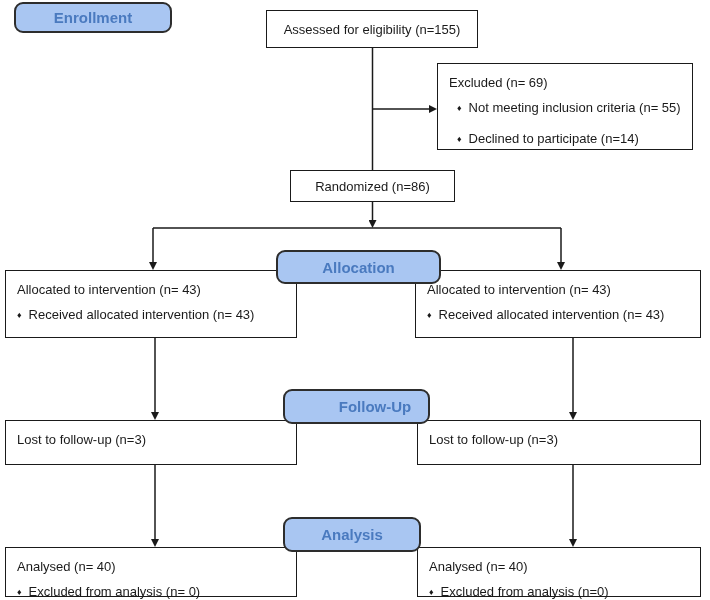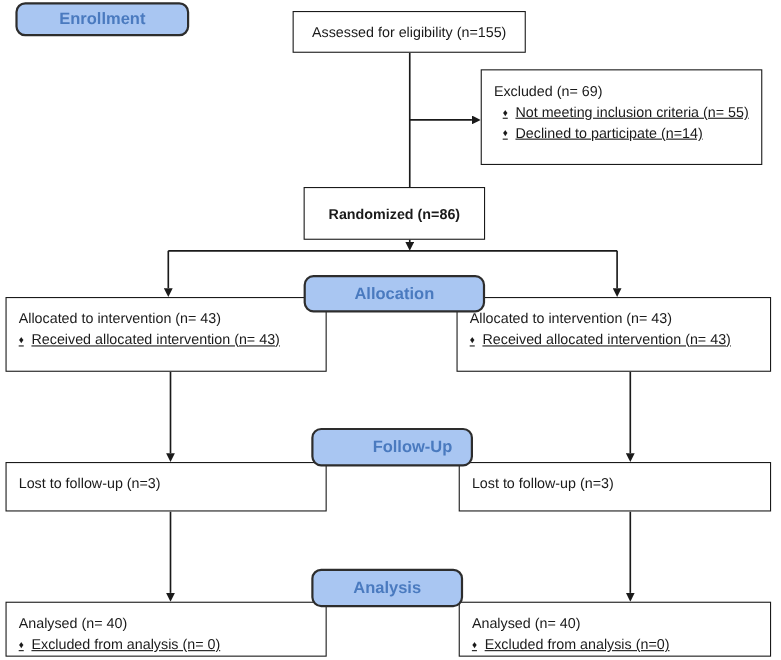--- a/index.html
+++ b/index.html
@@ -27,21 +27,21 @@
     z-index: 1;
   }
   .box.center {
     display: flex;
     align-items: center;
     justify-content: center;
     text-align: center;
   }
   .box.pad { padding: 8px 11px; }
   .bline { line-height: 21px; white-space: nowrap; }
-  .bullet-line { line-height: 17px; white-space: nowrap; text-decoration: underline; }
+  .bullet-line { line-height: 29px; white-space: nowrap; }
   .bullet-line .diamond {
     font-size: 9px;
     margin-right: 7px;
     position: relative;
     top: -1px;
   }
   .indent { padding-left: 8px; }
   .badge {
     position: absolute;
     box-sizing: border-box;
@@ -53,21 +53,21 @@
     font-size: 15px;
     display: flex;
     align-items: center;
     justify-content: center;
     z-index: 2;
   }
   
   #badge-enrollment { left: 14px;  top: 2px;   width: 158px; height: 31px; }
   #box-assessed     { left: 266px; top: 10px;  width: 212px; height: 38px; }
   #box-excluded     { left: 437px; top: 63px;  width: 256px; height: 87px; }
-  #box-randomized   { left: 276px; top: 170px; width: 165px; height: 48px; font-weight: bold; }
+  #box-randomized   { left: 290px; top: 170px; width: 165px; height: 32px; }
   #badge-allocation { left: 276px; top: 250px; width: 165px; height: 34px; }
   #box-alloc-left   { left: 5px;   top: 270px; width: 292px; height: 68px; }
   #box-alloc-right  { left: 415px; top: 270px; width: 286px; height: 68px; }
   #badge-followup   { left: 283px; top: 389px; width: 147px; height: 35px; padding-left: 37px; }
   #box-fu-left      { left: 5px;   top: 420px; width: 292px; height: 45px; }
   #box-fu-right     { left: 417px; top: 420px; width: 284px; height: 45px; }
   #badge-analysis   { left: 283px; top: 517px; width: 138px; height: 35px; }
   #box-an-left      { left: 5px;   top: 547px; width: 292px; height: 50px; }
   #box-an-right     { left: 417px; top: 547px; width: 284px; height: 50px; }
 </style>

